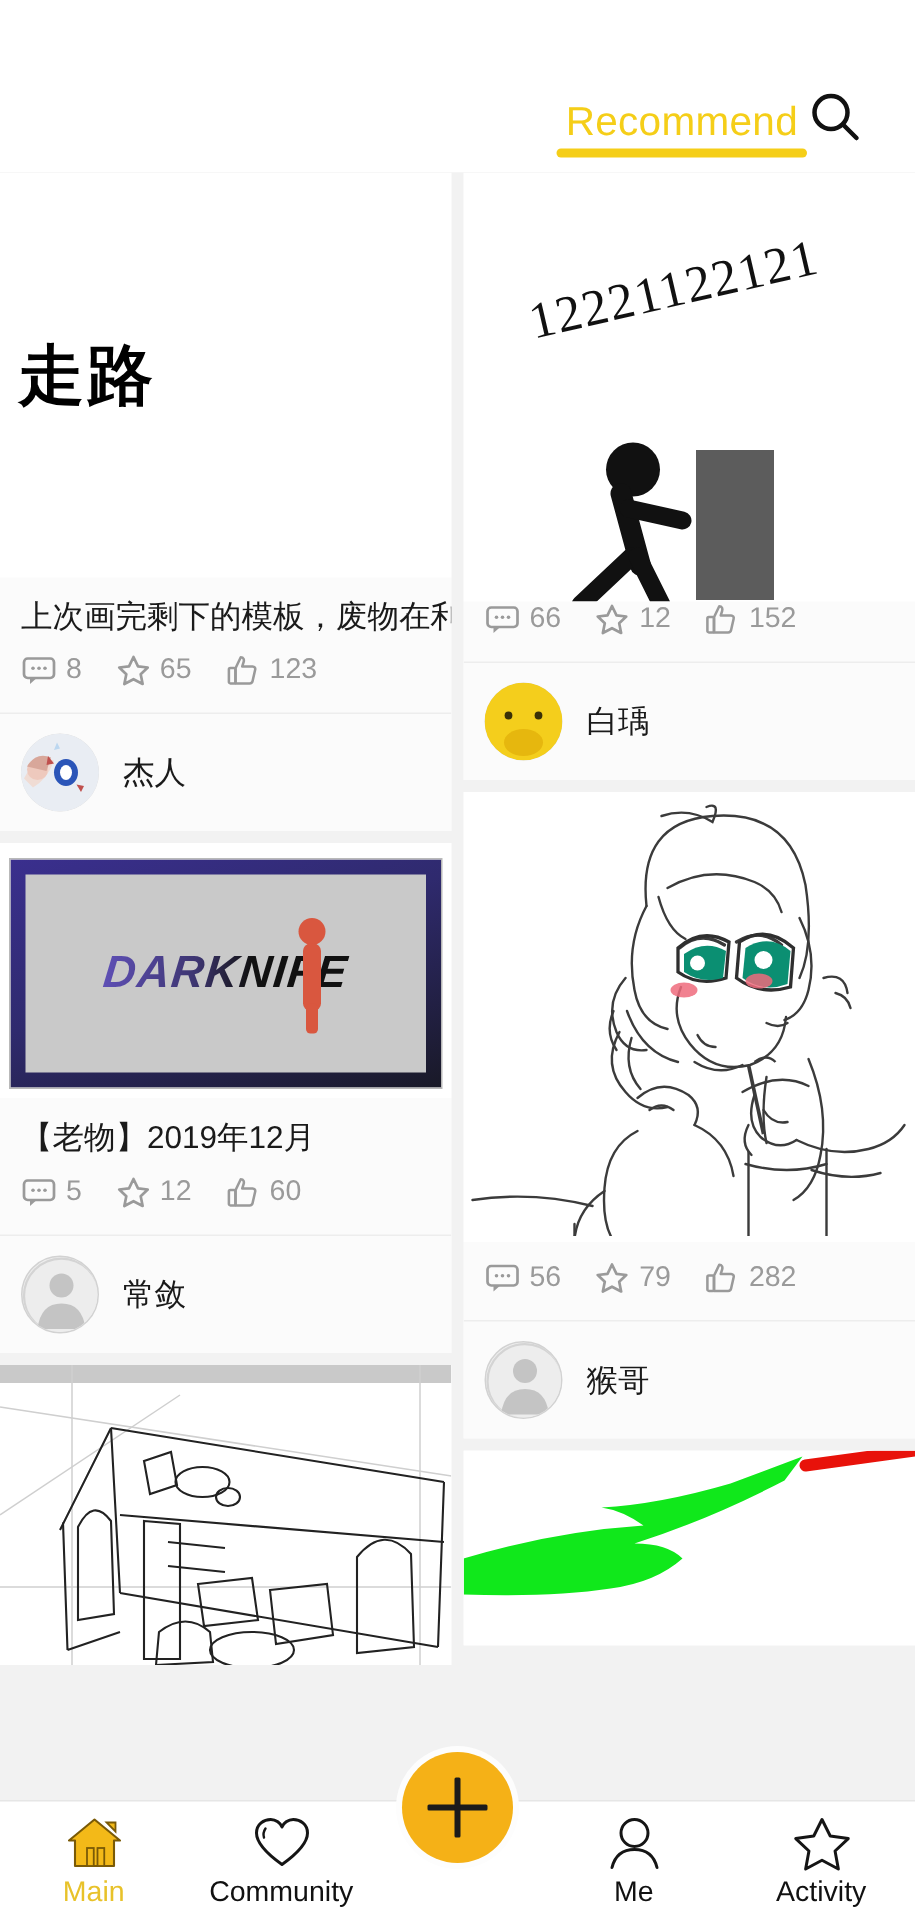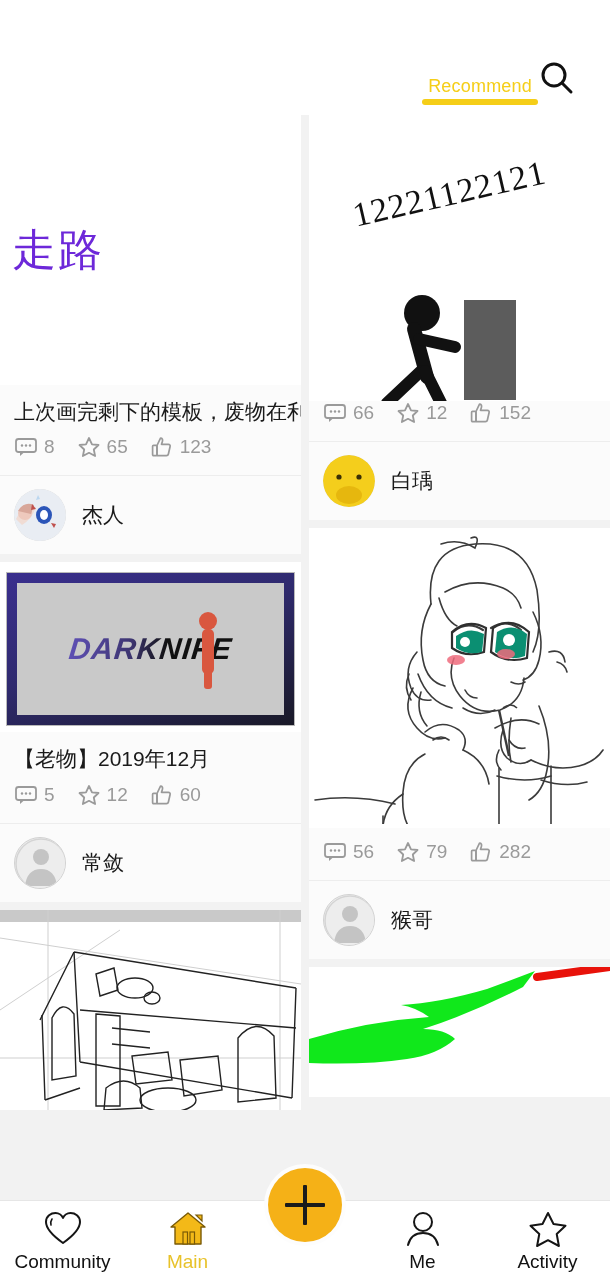--- a/index.html
+++ b/index.html
@@ -15,21 +15,21 @@
   .statusbar { height: 40px; background: #ffffff; }
 
   
   .header {
     height: 75px; background: #ffffff;
     display: flex; align-items: center; justify-content: flex-end;
     padding: 0 0 0 0; position: relative;
   }
   .tabs { display: flex; align-items: flex-end; gap: 60px; height: 100%; padding-bottom: 6px; margin-right: 72px; }
   .tab {
-    position: relative; font-size: 18px; color: #222; line-height: 1;
+    position: relative; font-size: 27px; color: #222; line-height: 1;
     padding: 0 6px 14px 6px; letter-spacing: .2px; cursor: pointer; text-align: right;
   }
   .tab.active { color: #F5CE18; font-weight: 400; }
   .tab.active .underline {
     position: absolute; left: 0; right: 0; bottom: 4px; height: 6px;
     background: #F5CE18; border-radius: 3px;
   }
   .search-btn {
     position: absolute; right: 30px; top: 50%; transform: translateY(-50%);
     width: 46px; height: 46px; display: flex; align-items: center; justify-content: center;
@@ -54,21 +54,21 @@
   .author {
     display: flex; align-items: center; gap: 16px; padding: 13px 14px;
     border-top: 1px solid #ededed; background: #fbfbfb;
   }
   .avatar { width: 52px; height: 52px; border-radius: 50%; overflow: hidden; flex: none; background: #dcdcdc; position: relative; }
   .avatar.generic { border: 1px solid #d2d2d2; background: #ededed; }
   .author .name { font-size: 21px; color: #1a1a1a; }
 
   
   .m-walk { height: 270px; display: flex; align-items: center; }
-  .m-walk .zoulu { font-size: 44px; font-weight: normal; color: #6d28d9; padding-left: 12px; letter-spacing: 2px; }
+  .m-walk .zoulu { font-size: 44px; font-weight: bold; color: #000000; padding-left: 12px; letter-spacing: 2px; }
   .m-stick { height: 286px; position: relative; }
   .m-stick .num {
     position: absolute; left: 42px; top: 60px; transform: rotate(-13deg);
     font-family: "Liberation Serif", "DejaVu Serif", serif; font-size: 34px; color: #111; letter-spacing: 1px;
   }
   .m-dark { height: 170px; padding: 10px 6px 6px 6px; background: #f2f2f2; }
   .dark-frame {
     width: 100%; height: 100%;
     background: linear-gradient(160deg,#3a2f8e 0%,#2f2a6e 45%,#191927 100%);
     padding: 10px; border: 1px solid #b9b9b9;
@@ -421,36 +421,36 @@
             <rect width="301" height="130" fill="#fff"></rect>
             <path d="M0 72 q60 -18 120 -22 q-14 -10 -28 -12 q38 -2 86 -16 l48 -18 l-12 16 q-50 26 -100 42 q22 0 32 10 q-18 16 -48 20 q-40 6 -98 4 Z" fill="#10e81b"></path>
             <path d="M228 10 L301 0" stroke="#e8120a" stroke-width="8" stroke-linecap="round"></path>
           </svg>
         </div>
       </div>
     </div>
   </div>
 
   <div class="bottomnav">
-    <div class="navitem">
-      <svg width="40" height="38" viewBox="0 0 40 38">
-        <path d="M20 33 C6 23 3 16 3 12 C3 6 8 3 12.5 3 C16 3 19 5.5 20 8 C21 5.5 24 3 27.5 3 C32 3 37 6 37 12 C37 16 34 23 20 33 Z" fill="none" stroke="#151515" stroke-width="2" stroke-linejoin="round"></path>
-        <path d="M9 9 q-2 3 -1 6" fill="none" stroke="#151515" stroke-width="1.6" stroke-linecap="round"></path>
-      </svg>
-      <span class="lbl">Community</span>
-    </div>
     <div class="navitem active">
       <svg width="40" height="38" viewBox="0 0 40 38">
         <path d="M20 3 L37 17 L33 17 L33 34 L7 34 L7 17 L3 17 Z" fill="#F3B918" stroke="#7a5a06" stroke-width="1.4" stroke-linejoin="round"></path>
         <rect x="15" y="22" width="4.5" height="12" fill="#F3B918" stroke="#7a5a06" stroke-width="1.2"></rect>
         <rect x="22" y="22" width="4.5" height="12" fill="#F3B918" stroke="#7a5a06" stroke-width="1.2"></rect>
         <path d="M28 5 L34 5 L34 11 Z" fill="#F3B918" stroke="#7a5a06" stroke-width="1.2"></path>
       </svg>
       <span class="lbl">Main</span>
     </div>
+    <div class="navitem">
+      <svg width="40" height="38" viewBox="0 0 40 38">
+        <path d="M20 33 C6 23 3 16 3 12 C3 6 8 3 12.5 3 C16 3 19 5.5 20 8 C21 5.5 24 3 27.5 3 C32 3 37 6 37 12 C37 16 34 23 20 33 Z" fill="none" stroke="#151515" stroke-width="2" stroke-linejoin="round"></path>
+        <path d="M9 9 q-2 3 -1 6" fill="none" stroke="#151515" stroke-width="1.6" stroke-linecap="round"></path>
+      </svg>
+      <span class="lbl">Community</span>
+    </div>
     <div class="navspacer"></div>
     <div class="navitem">
       <svg width="40" height="38" viewBox="0 0 40 38">
         <circle cx="20" cy="12" r="9" fill="none" stroke="#151515" stroke-width="2"></circle>
         <path d="M5 35 q3 -12 15 -12 q12 0 15 12" fill="none" stroke="#151515" stroke-width="2" stroke-linecap="round"></path>
       </svg>
       <span class="lbl">Me</span>
     </div>
     <div class="navitem">
       <svg width="40" height="38" viewBox="0 0 40 38">

